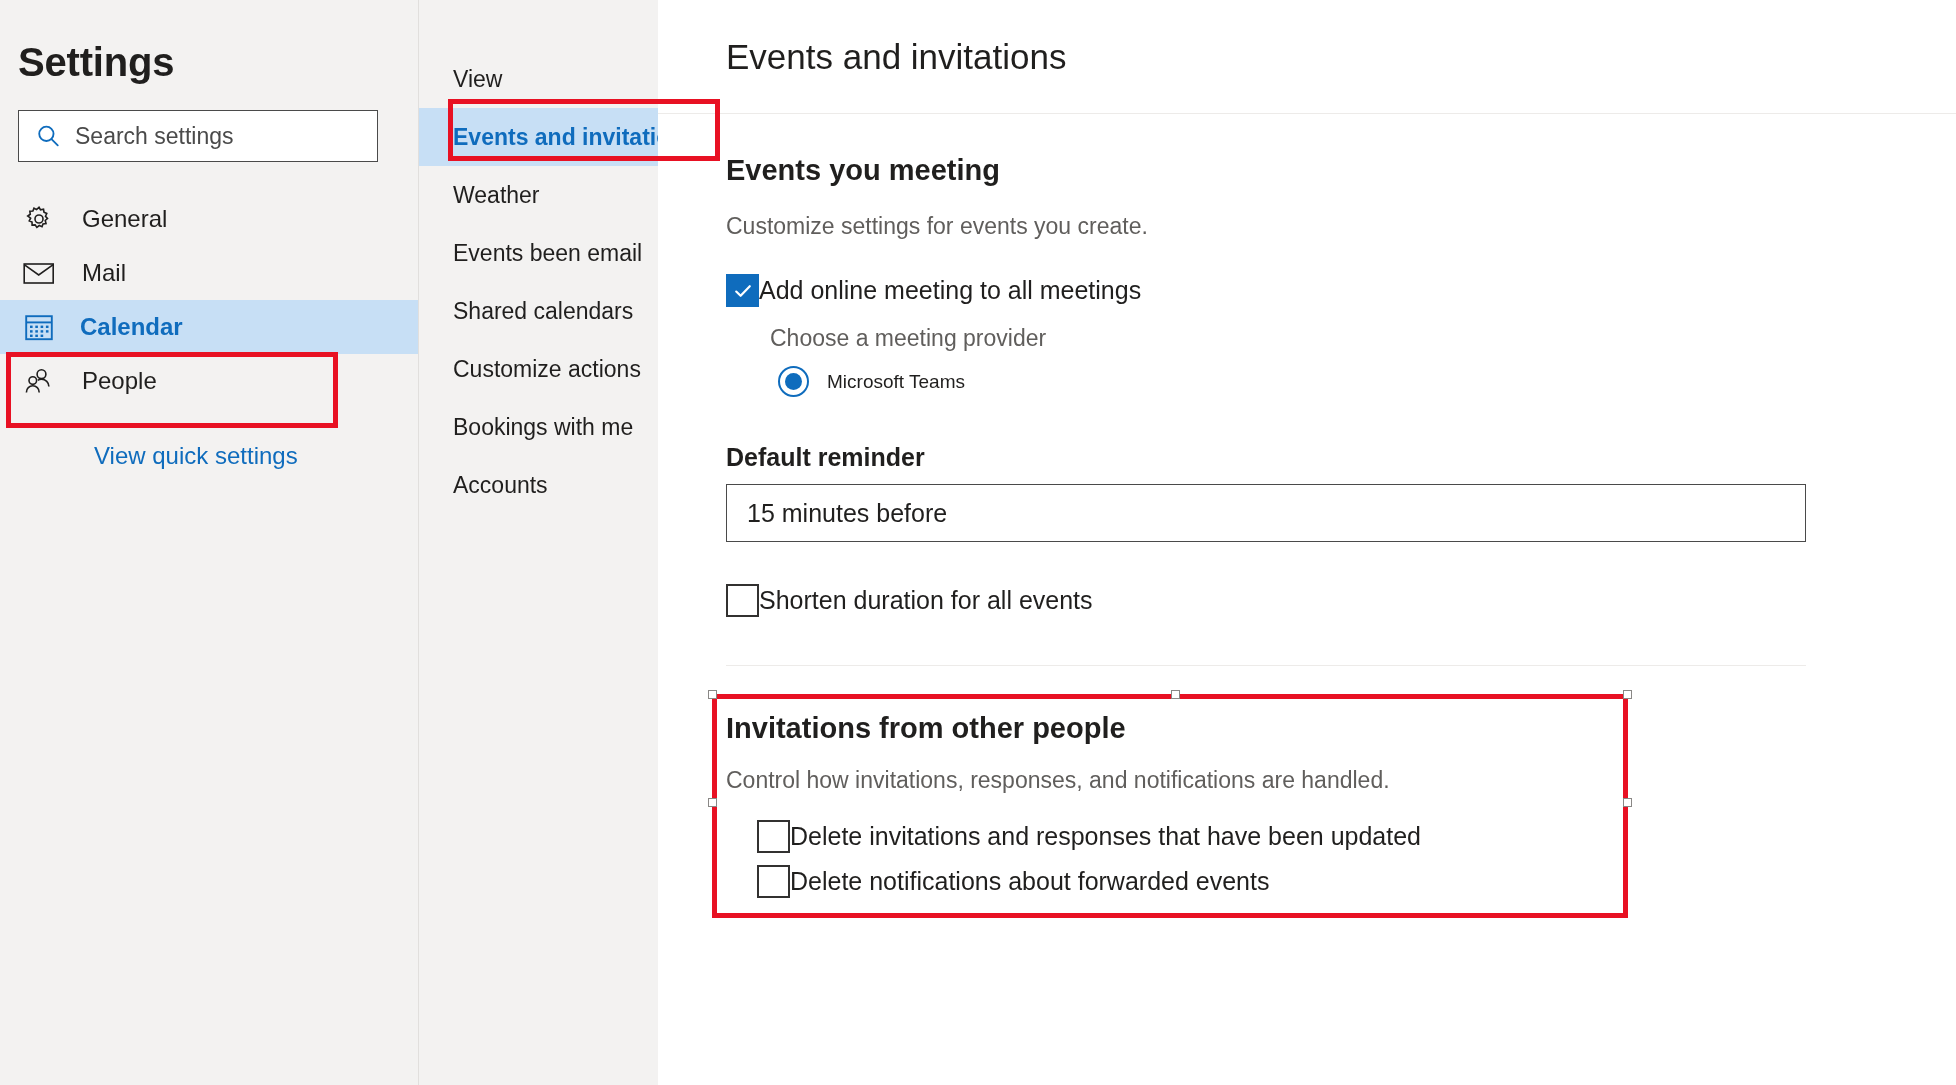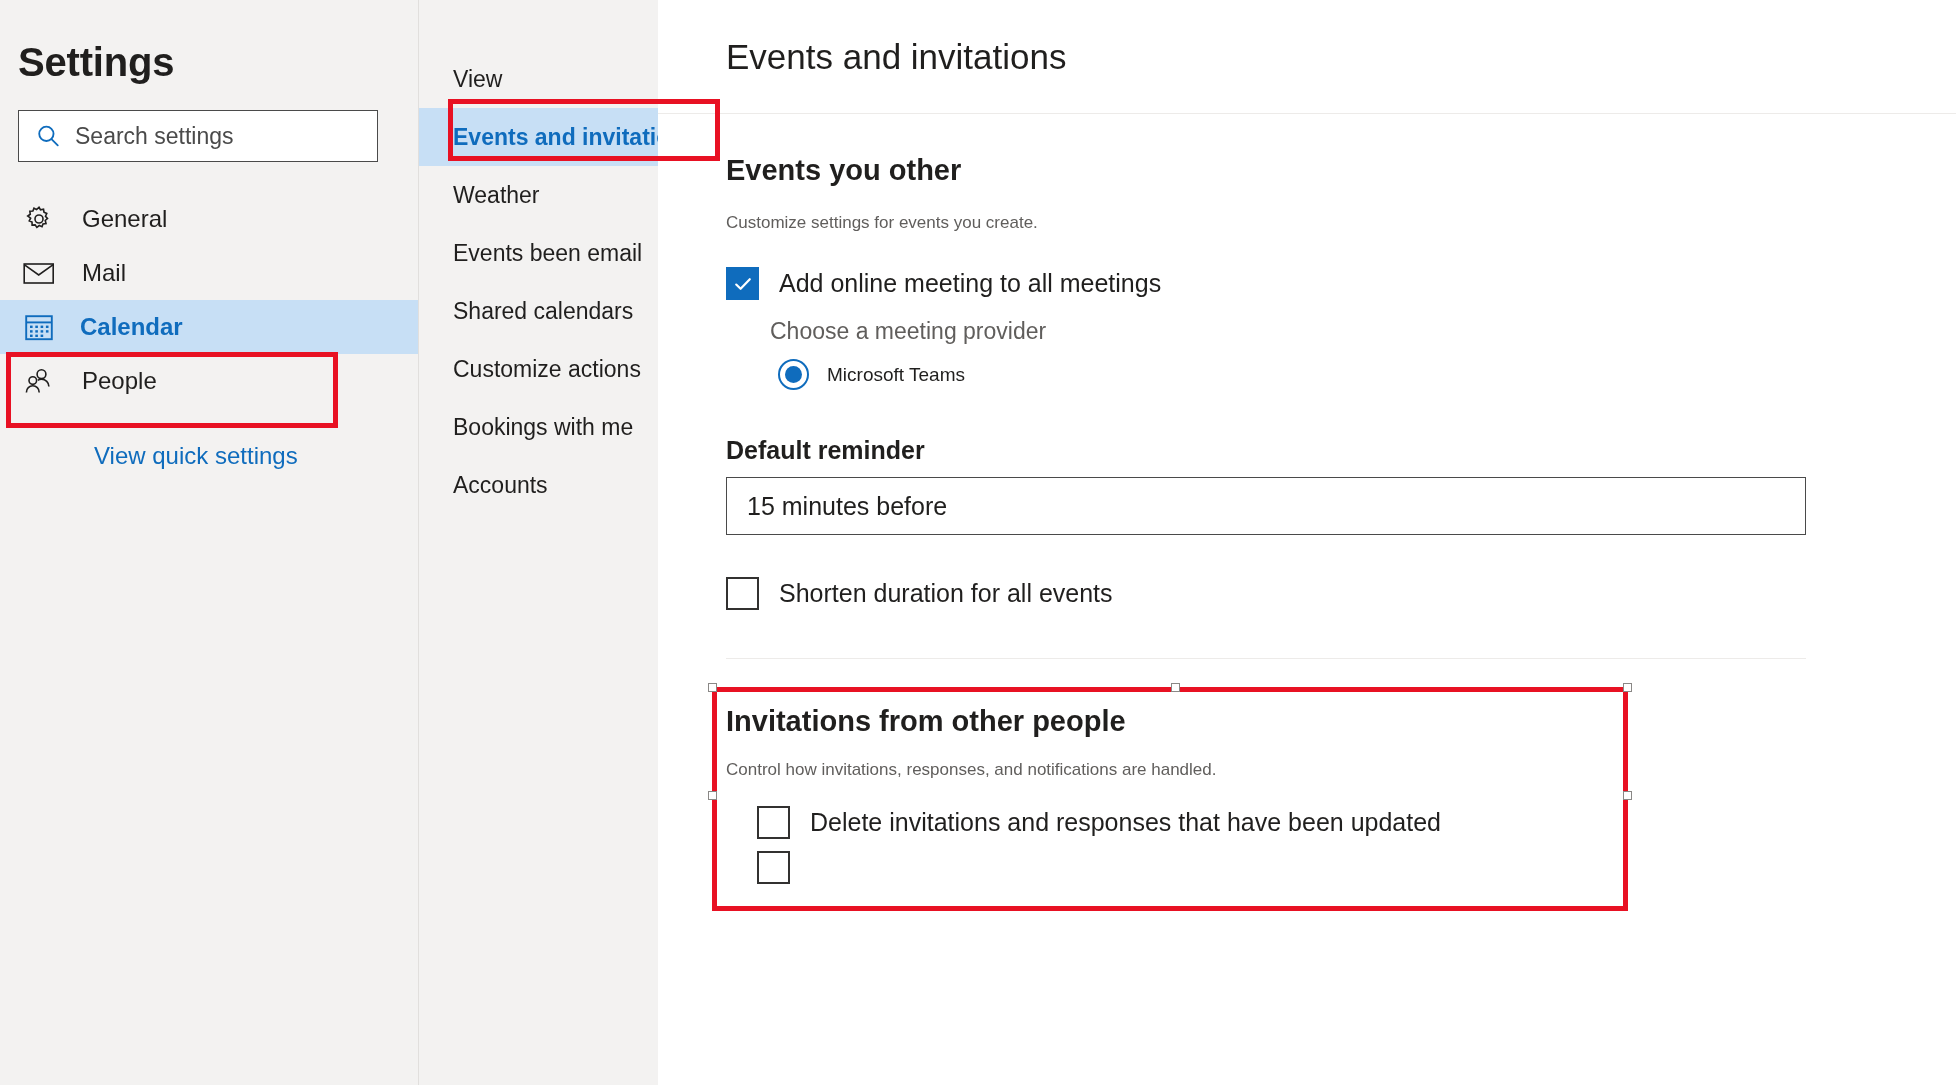--- a/index.html
+++ b/index.html
@@ -169,29 +169,28 @@
   }
   .content-body { padding: 40px 0 0 68px; }
 
   .section-title {
     font-size: 29px;
     font-weight: 600;
     color: #201f1e;
     margin: 0 0 26px 0;
   }
   .section-desc {
-    font-size: 17px;
+    font-size: 23px;
     color: #605e5c;
     margin: 0 0 34px 0;
   }
 
   .chk-row {
     display: flex;
     align-items: center;
-    gap: 20px;
     margin-bottom: 10px;
   }
   .chkbox {
     width: 33px; height: 33px;
     border: 2px solid #323130;
     background: #ffffff;
     flex: 0 0 33px;
     display: flex; align-items: center; justify-content: center;
     cursor: pointer;
   }
@@ -384,21 +383,21 @@
 
   <div class="content">
 
     <div class="content-header">
       <span class="content-title">Events and invitations</span>
     </div>
 
     <div class="content-body">
 
       <div>
-        <div class="section-title">Events you other</div>
+        <div class="section-title">Events you meeting</div>
         <div class="section-desc">Customize settings for events you create.</div>
 
         <div class="chk-row">
           <span class="chkbox checked">
             <svg class="tick" width="22" height="22" viewBox="0 0 24 24" fill="none">
               <path d="M4.6 12.6 L9.4 17.2 L19.4 6.8" stroke="#ffffff" stroke-width="2.4" stroke-linecap="round" stroke-linejoin="round"></path>
             </svg>
           </span>
           <span class="chk-label">Add online meeting to all meetings</span>
         </div>
@@ -443,20 +442,21 @@
           <span class="chkbox">
             
           </span>
           <span class="chk-label">Delete invitations and responses that have been updated</span>
         </div>
 
         <div class="chk-row">
           <span class="chkbox">
             
           </span>
+          <span class="chk-label">Delete notifications about forwarded events</span>
         </div>
 
       </div>
 
     </div>
   </div>
 
 </div>
 
 </body></html>

